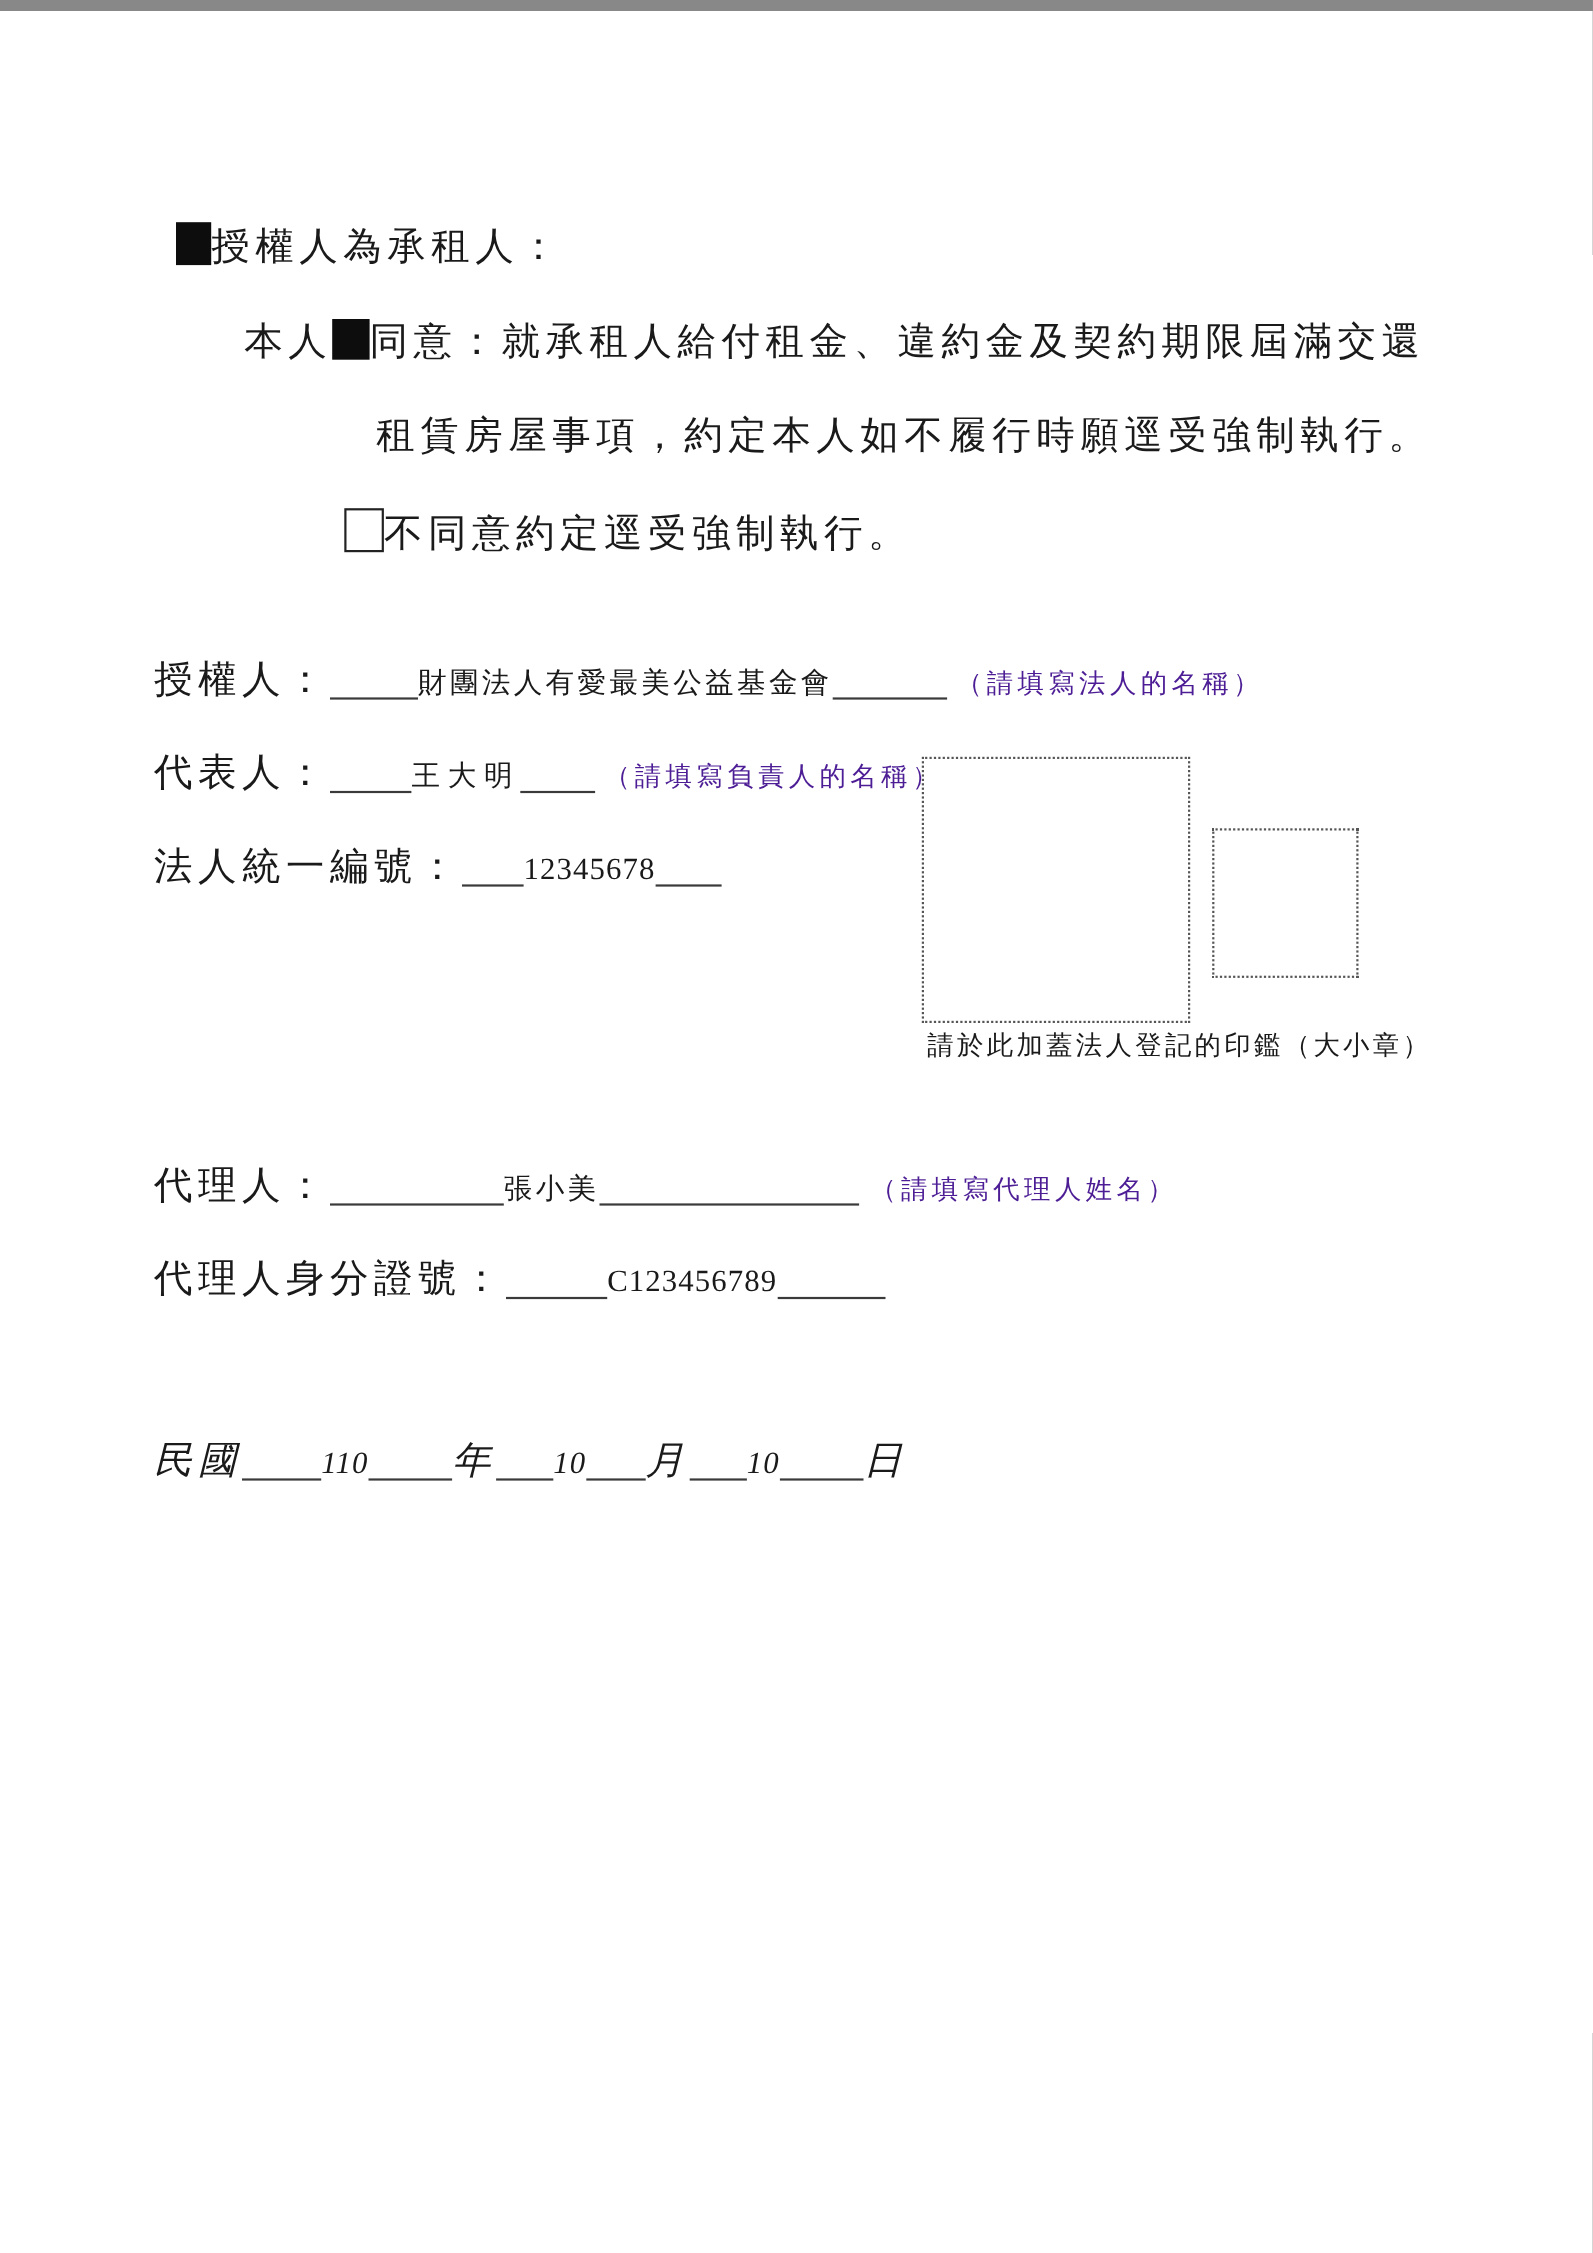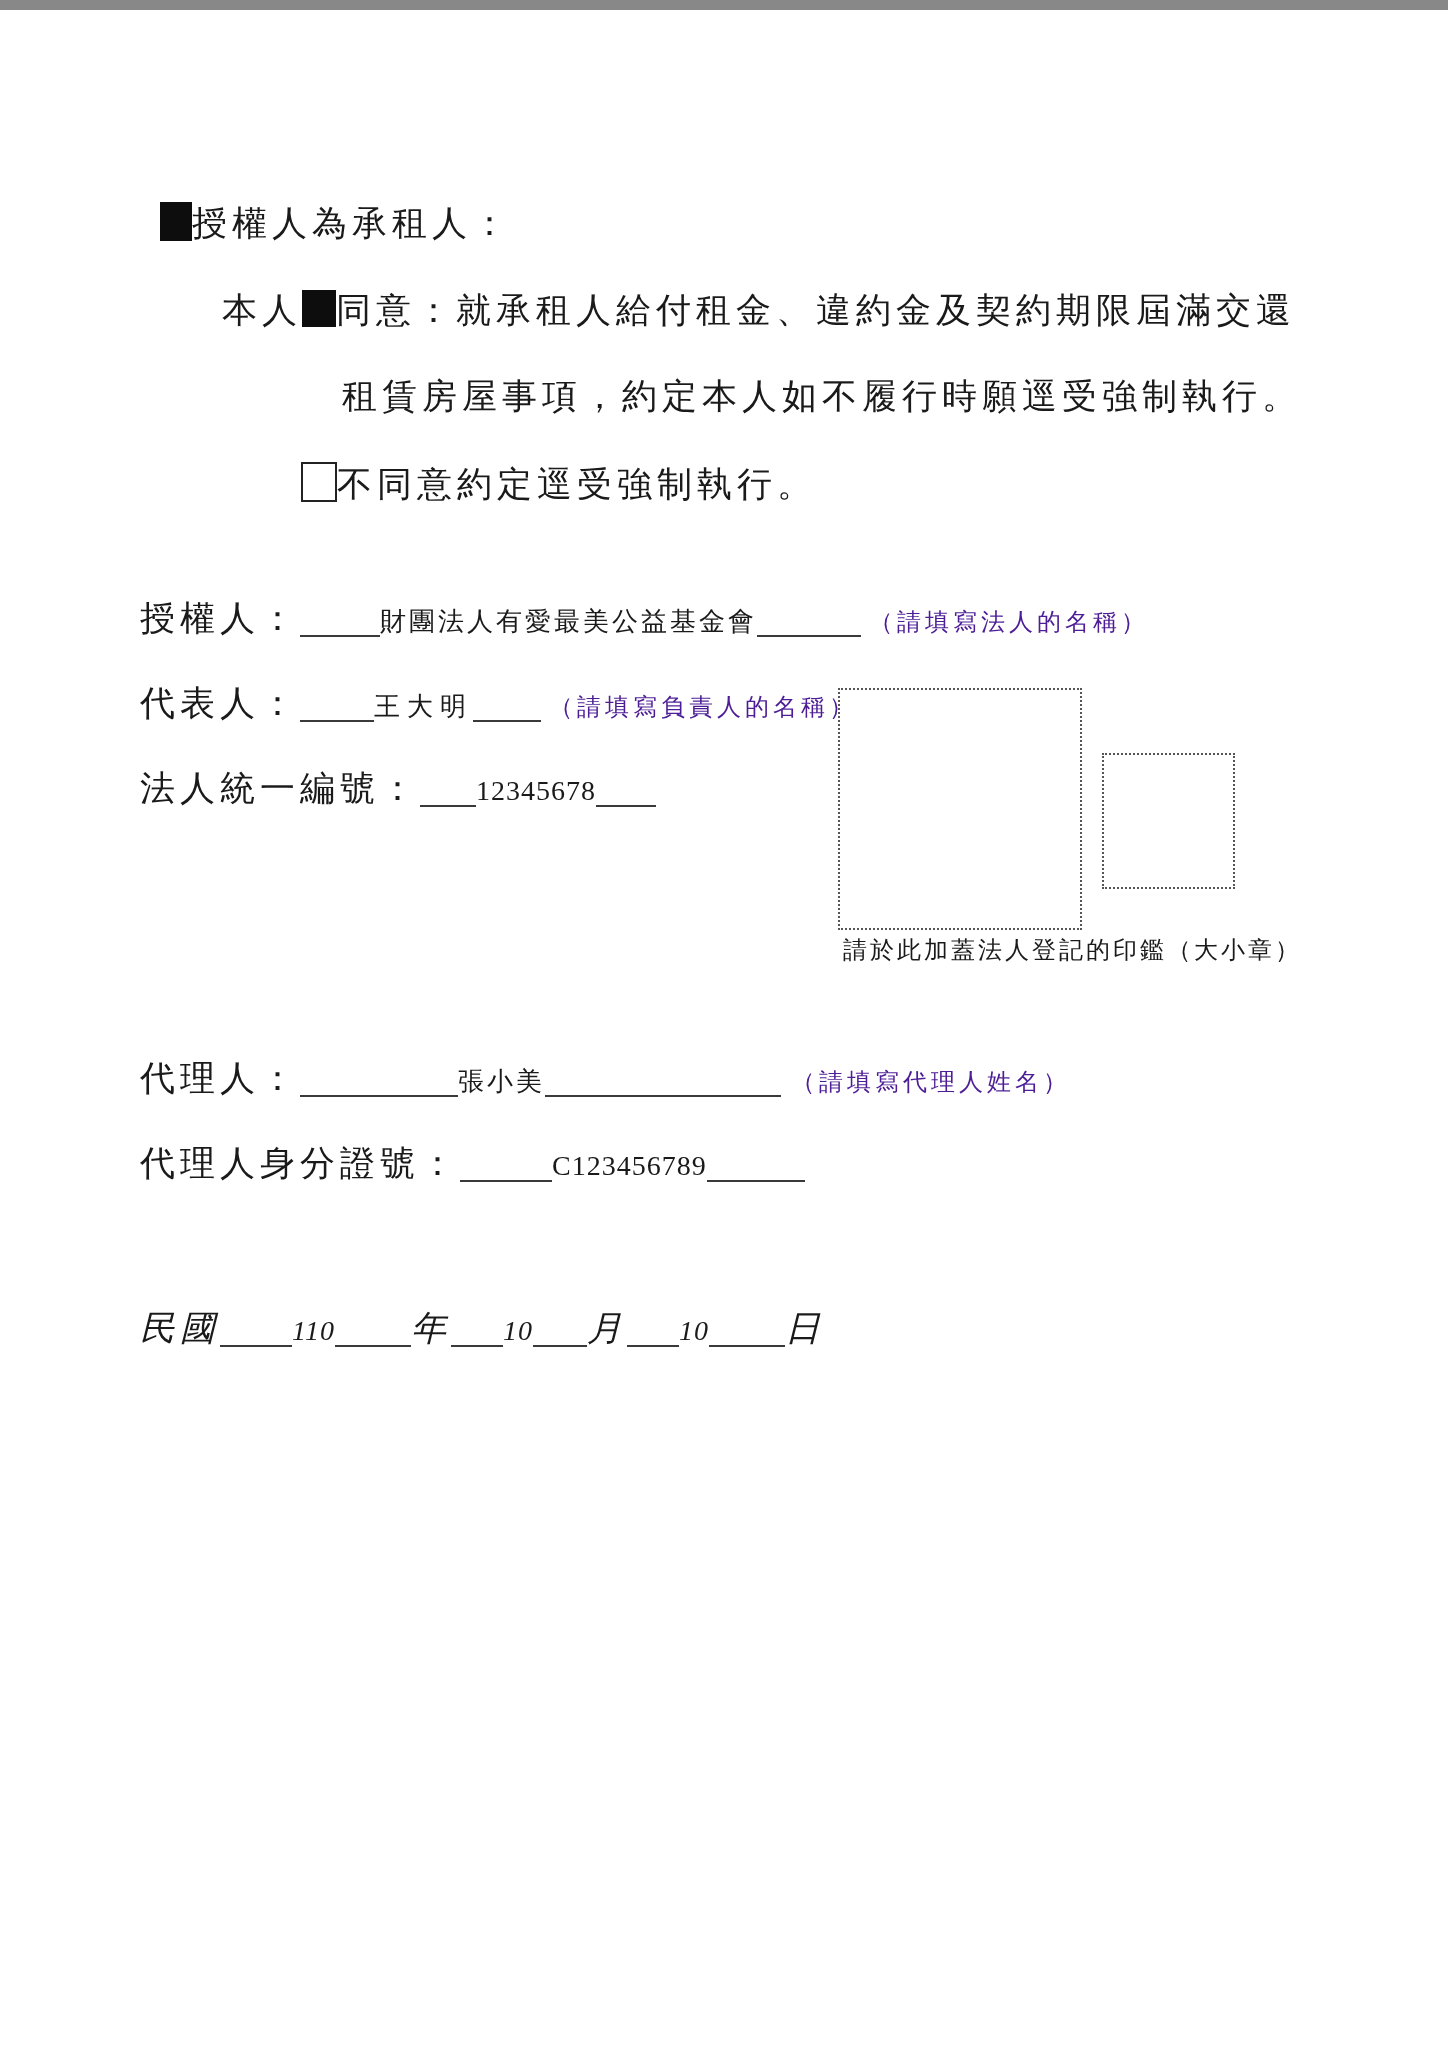--- a/index.html
+++ b/index.html
@@ -86,21 +86,21 @@
   </div>
 
   <div class="line" style="left:342px; top:366px;">
     <span>租賃房屋事項，約定本人如不履行時願逕受強制執行。</span>
   </div>
 
   <div class="line" style="left:222px; top:280px;">
     <span>本人</span><span class="cb-filled inline2"></span><span>同意：就承租人給付租金、違約金及契約期限屆滿交還</span>
   </div>
 
-  <div class="line" style="left:301px; top:452px;text-align:right;">
+  <div class="line" style="left:313px; top:452px;text-align:right;">
     <span class="cb-empty"></span><span>不同意約定逕受強制執行。</span>
   </div>
 
   <div class="line" style="left:140px; top:588px;">
     <span>授權人：</span><span class="blank" style="width:80px;"></span><span class="value-cjk">財團法人有愛最美公益基金會</span><span class="blank" style="width:104px;"></span><span class="hint" style="margin-left:8px;">（請填寫法人的名稱）</span>
   </div>
 
   <div class="line" style="left:140px; top:673px;">
     <span>代表人：</span><span class="blank" style="width:74px;"></span><span class="value-cjk" style="letter-spacing:7px;">王大明</span><span class="blank" style="width:68px;"></span><span class="hint" style="margin-left:8px;">（請填寫負責人的名稱）</span>
   </div>

